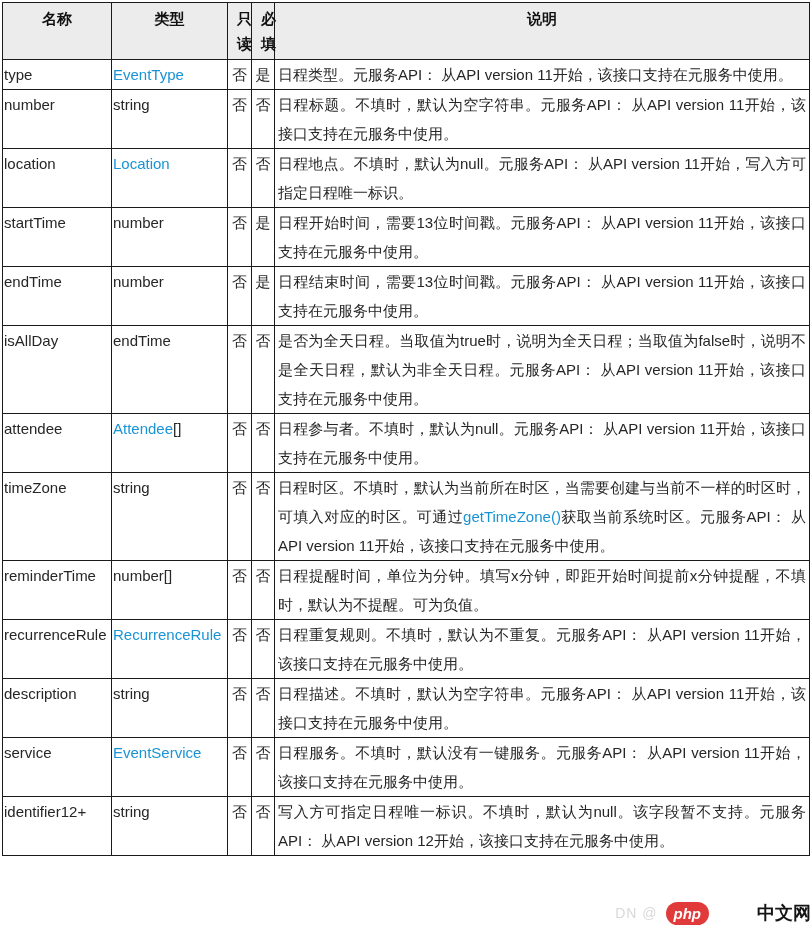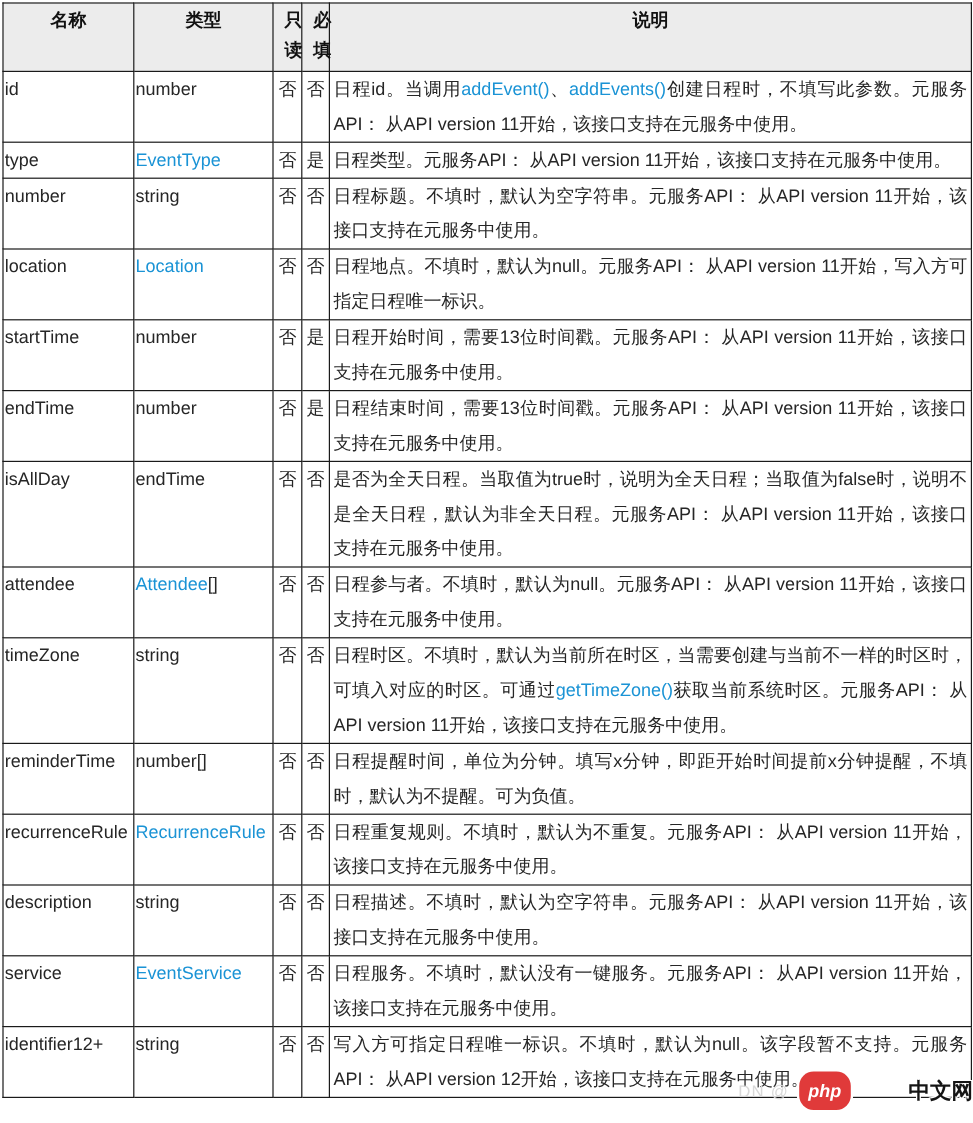--- a/index.html
+++ b/index.html
@@ -12,40 +12,40 @@
   .page { padding:2px 0 0 2px; }
   table {
     border-collapse:collapse; table-layout:fixed; width:807px;
     font-size:15px; color:#262626;
   }
   col.c1{width:109px;} col.c2{width:116px;} col.c3{width:24px;} col.c4{width:23px;} col.c5{width:535px;}
   th, td { border:1px solid #1a1a1a; vertical-align:top; }
   th {
     background:#ececec; color:#111;
     font-weight:bold; text-align:center;
-    padding:3px 9px; line-height:25px; font-size:15px;font-family:Liberation Mono, monospace;
+    padding:3px 9px; line-height:25px; font-size:15px;
   }
   td { padding:0 1px; line-height:29px; background:#fff; }
   td.c-name { padding-left:1px; word-break:break-all; }
   td.c-type { padding-left:1px; word-break:break-all; }
   td.c-flag { text-align:center; padding:0; }
   td.c-desc { padding:0 3px; text-align:justify; }
   a.link { color:#1a93d5; text-decoration:none; cursor:pointer;text-align:center; }
   .watermark {
     position:absolute; right:0; bottom:11px;
     display:flex; align-items:center; white-space:nowrap;
   }
   .wm-faint {
     color:#d9d9d9; font-size:14px; margin-right:8px; letter-spacing:1px;
   }
   .php-pill {
     display:inline-flex; align-items:center; justify-content:center;
     background:#e03a3a; color:#ffffff;
     font-style:italic; font-weight:bold; font-size:15px;
-    height:32px; padding:0 8px; border-radius:12px;
+    height:23px; padding:0 8px; border-radius:12px;
     box-shadow:0 0 0 2px #ffffff;
     margin-right:2px;
   }
   .wm-cn {
     font-weight:bold; font-size:18px; color:#141414; letter-spacing:0;
     text-shadow:-1px -1px 0 #fff, 1px -1px 0 #fff, -1px 1px 0 #fff, 1px 1px 0 #fff;
     margin-left:46px;
   }
 </style>
 </head>
@@ -63,27 +63,20 @@
     <thead>
       <tr>
         <th>名称</th>
         <th>类型</th>
         <th>只读</th>
         <th>必填</th>
         <th>说明</th>
       </tr>
     </thead>
     <tbody>
-      <tr>
-        <td class="c-name">id</td>
-        <td class="c-type">number</td>
-        <td class="c-flag">否</td>
-        <td class="c-flag">否</td>
-        <td class="c-desc">日程id。当调用<a class="link">addEvent()</a>、<a class="link">addEvents()</a>创建日程时，不填写此参数。元服务API： 从API version 11开始，该接口支持在元服务中使用。</td>
-      </tr>
       <tr>
         <td class="c-name">type</td>
         <td class="c-type"><a class="link">EventType</a></td>
         <td class="c-flag">否</td>
         <td class="c-flag">是</td>
         <td class="c-desc">日程类型。元服务API： 从API version 11开始，该接口支持在元服务中使用。</td>
       </tr>
       <tr>
         <td class="c-name">number</td>
         <td class="c-type">string</td>

